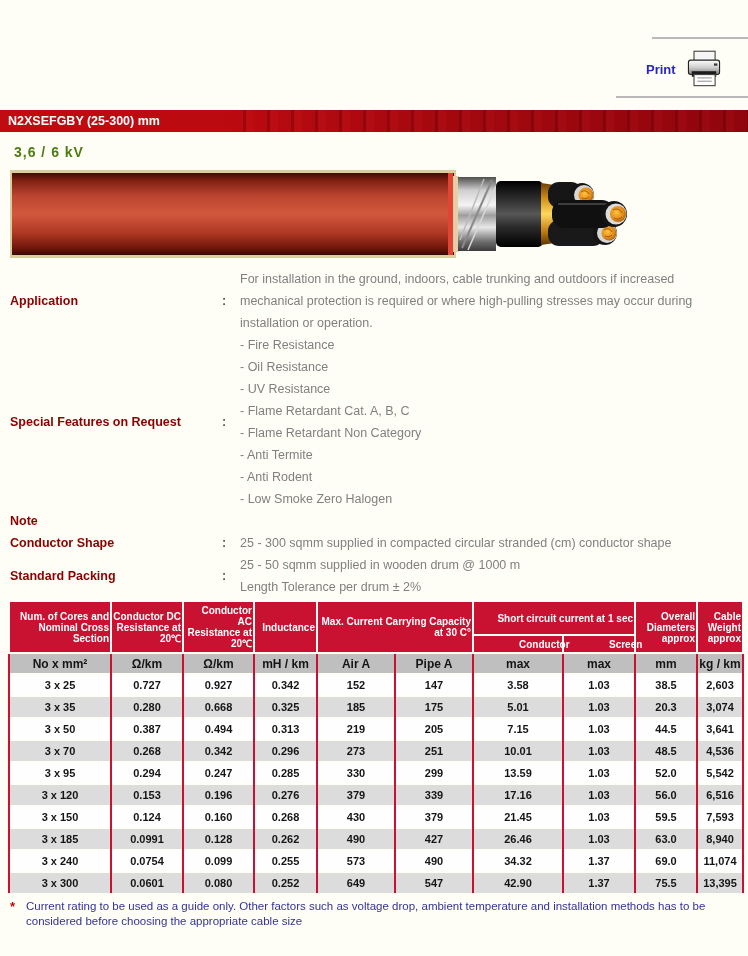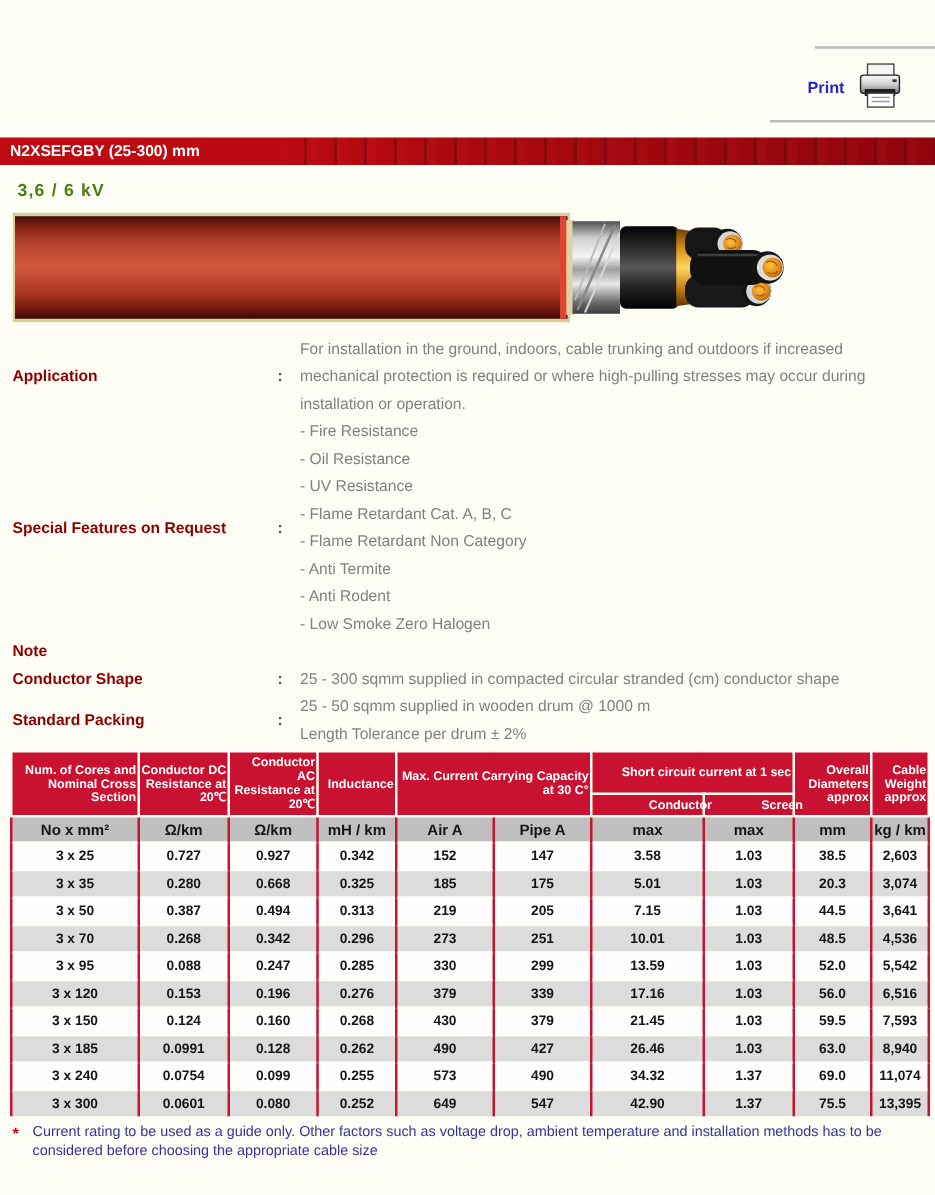--- a/index.html
+++ b/index.html
@@ -328,21 +328,21 @@
         <td>0.296</td>
         <td>273</td>
         <td>251</td>
         <td>10.01</td>
         <td>1.03</td>
         <td>48.5</td>
         <td>4,536</td>
     </tr>
     <tr>
       <td>3 x 95</td>
-        <td>0.088</td>
+        <td>0.294</td>
         <td>0.247</td>
         <td>0.285</td>
         <td>330</td>
         <td>299</td>
         <td>13.59</td>
         <td>1.03</td>
         <td>52.0</td>
         <td>5,542</td>
     </tr>
     <tr>

